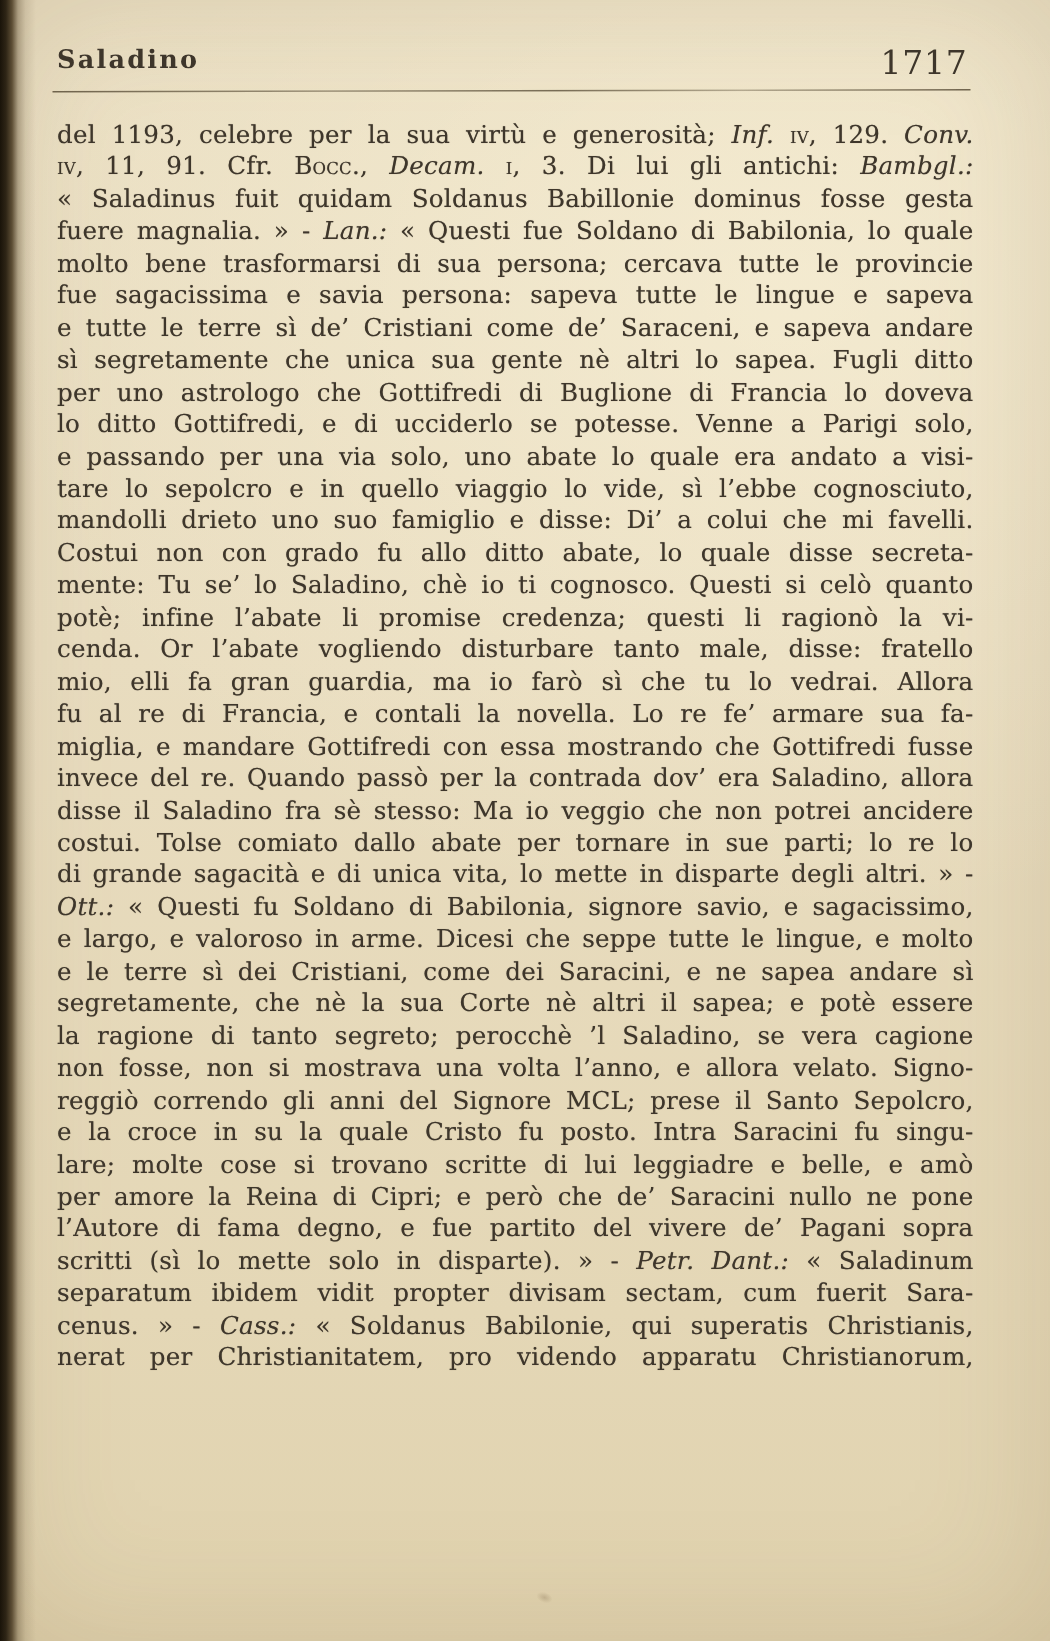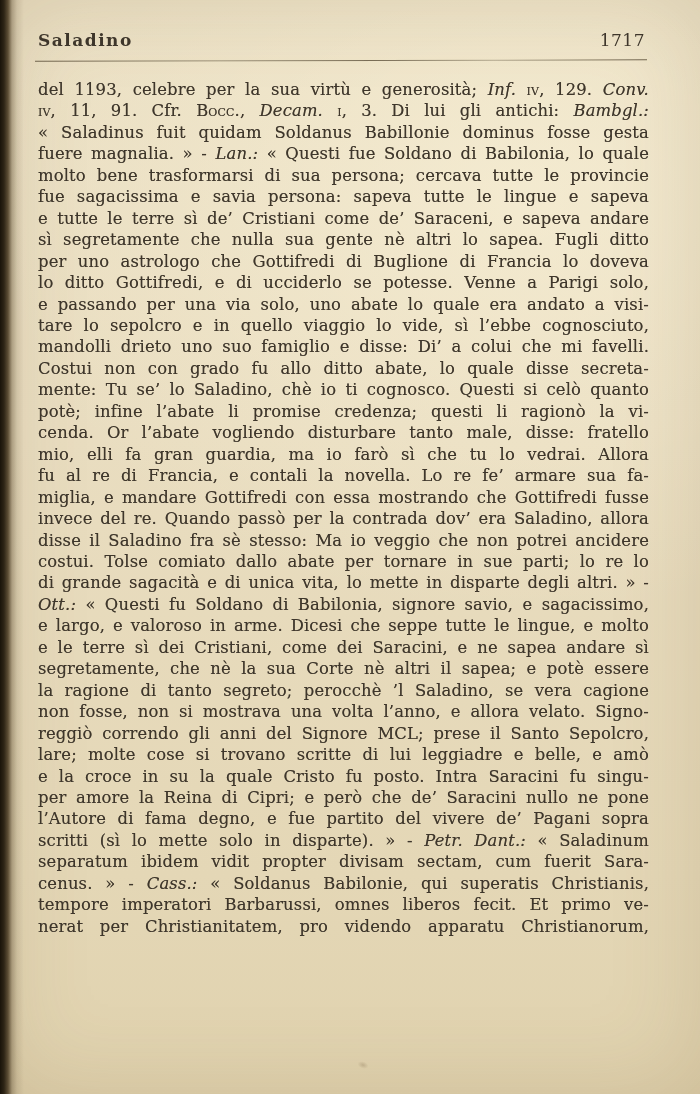--- a/index.html
+++ b/index.html
@@ -39,21 +39,21 @@
     left: 0; right: 0;
     text-align: left;
     font-weight: bold;
     font-size: 17px;
     letter-spacing: 1.5px;
   }
   #page-number {
     position: absolute;
     right: 3px;
     top: 0;
-    font-size: 17px;
+    font-size: 22px;
     letter-spacing: 0.5px;
   }
   #header-rule {
     position: absolute;
     left: 35px;
     top: 60px;
     width: 612px;
     height: 1.4px;
     background: linear-gradient(90deg,
       rgba(90,78,56,0.85) 0%, rgba(90,78,56,0.55) 30%,
@@ -105,21 +105,21 @@
   <div id="header-rule"></div>
 
   <div id="body-text">
       <div class="line"><span>del 1193, celebre per la sua virtù e generosità; </span><span class="i">Inf.</span><span> </span><span class="sc">iv</span><span>, 129. </span><span class="i">Conv.</span></div>
       <div class="line"><span class="sc">iv</span><span>, 11, 91. Cfr. </span><span class="sc">Bocc.</span><span>, </span><span class="i">Decam.</span><span> </span><span class="sc">i</span><span>, 3. Di lui gli antichi: </span><span class="i">Bambgl.:</span></div>
       <div class="line"><span>« Saladinus fuit quidam Soldanus Babillonie dominus fosse gesta</span></div>
       <div class="line"><span>fuere magnalia. » - </span><span class="i">Lan.:</span><span> « Questi fue Soldano di Babilonia, lo quale</span></div>
       <div class="line"><span>molto bene trasformarsi di sua persona; cercava tutte le provincie</span></div>
       <div class="line"><span>fue sagacissima e savia persona: sapeva tutte le lingue e sapeva</span></div>
       <div class="line"><span>e tutte le terre sì de’ Cristiani come de’ Saraceni, e sapeva andare</span></div>
-      <div class="line"><span>sì segretamente che nulla sua gente nè altri lo sapea. Fugli ditto</span></div>
+      <div class="line"><span>sì segretamente che unica sua gente nè altri lo sapea. Fugli ditto</span></div>
       <div class="line"><span>per uno astrologo che Gottifredi di Buglione di Francia lo doveva</span></div>
       <div class="line"><span>lo ditto Gottifredi, e di ucciderlo se potesse. Venne a Parigi solo,</span></div>
       <div class="line"><span>e passando per una via solo, uno abate lo quale era andato a visi-</span></div>
       <div class="line"><span>tare lo sepolcro e in quello viaggio lo vide, sì l’ebbe cognosciuto,</span></div>
       <div class="line"><span>mandolli drieto uno suo famiglio e disse: Di’ a colui che mi favelli.</span></div>
       <div class="line"><span>Costui non con grado fu allo ditto abate, lo quale disse secreta-</span></div>
       <div class="line"><span>mente: Tu se’ lo Saladino, chè io ti cognosco. Questi si celò quanto</span></div>
       <div class="line"><span>potè; infine l’abate li promise credenza; questi li ragionò la vi-</span></div>
       <div class="line"><span>cenda. Or l’abate vogliendo disturbare tanto male, disse: fratello</span></div>
       <div class="line"><span>mio, elli fa gran guardia, ma io farò sì che tu lo vedrai. Allora</span></div>
@@ -129,25 +129,24 @@
       <div class="line"><span>disse il Saladino fra sè stesso: Ma io veggio che non potrei ancidere</span></div>
       <div class="line"><span>costui. Tolse comiato dallo abate per tornare in sue parti; lo re lo</span></div>
       <div class="line"><span>di grande sagacità e di unica vita, lo mette in disparte degli altri. » -</span></div>
       <div class="line"><span class="i">Ott.:</span><span> « Questi fu Soldano di Babilonia, signore savio, e sagacissimo,</span></div>
       <div class="line"><span>e largo, e valoroso in arme. Dicesi che seppe tutte le lingue, e molto</span></div>
       <div class="line"><span>e le terre sì dei Cristiani, come dei Saracini, e ne sapea andare sì</span></div>
       <div class="line"><span>segretamente, che nè la sua Corte nè altri il sapea; e potè essere</span></div>
       <div class="line"><span>la ragione di tanto segreto; perocchè ’l Saladino, se vera cagione</span></div>
       <div class="line"><span>non fosse, non si mostrava una volta l’anno, e allora velato. Signo-</span></div>
       <div class="line"><span>reggiò correndo gli anni del Signore MCL; prese il Santo Sepolcro,</span></div>
+      <div class="line"><span>e la croce in su la quale Cristo fu posto. Intra Saracini fu singu-</span></div>
       <div class="line"><span>lare; molte cose si trovano scritte di lui leggiadre e belle, e amò</span></div>
-      <div class="line"><span>e la croce in su la quale Cristo fu posto. Intra Saracini fu singu-</span></div>
       <div class="line"><span>per amore la Reina di Cipri; e però che de’ Saracini nullo ne pone</span></div>
       <div class="line"><span>l’Autore di fama degno, e fue partito del vivere de’ Pagani sopra</span></div>
       <div class="line"><span>scritti (sì lo mette solo in disparte). » - </span><span class="i">Petr. Dant.:</span><span> « Saladinum</span></div>
       <div class="line"><span>separatum ibidem vidit propter divisam sectam, cum fuerit Sara-</span></div>
       <div class="line"><span>cenus. » - </span><span class="i">Cass.:</span><span> « Soldanus Babilonie, qui superatis Christianis,</span></div>
-      <div class="line"><span>tempore imperatori Barbarussi, omnes liberos fecit. Et primo ve-</span></div>
       <div class="line"><span>nerat per Christianitatem, pro videndo apparatu Christianorum,</span></div>
     </div>
 
   <div id="smudge-mark"></div>
 </div>
 
 </body></html>

